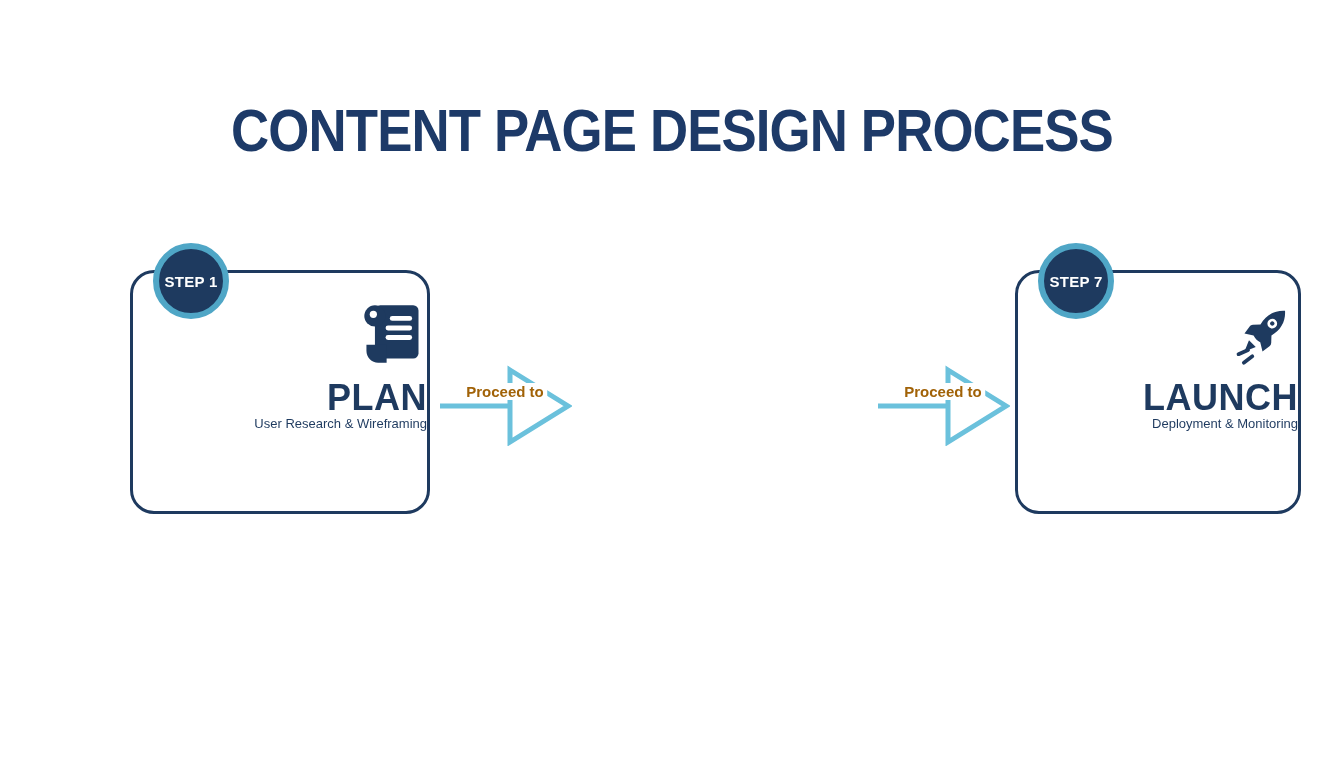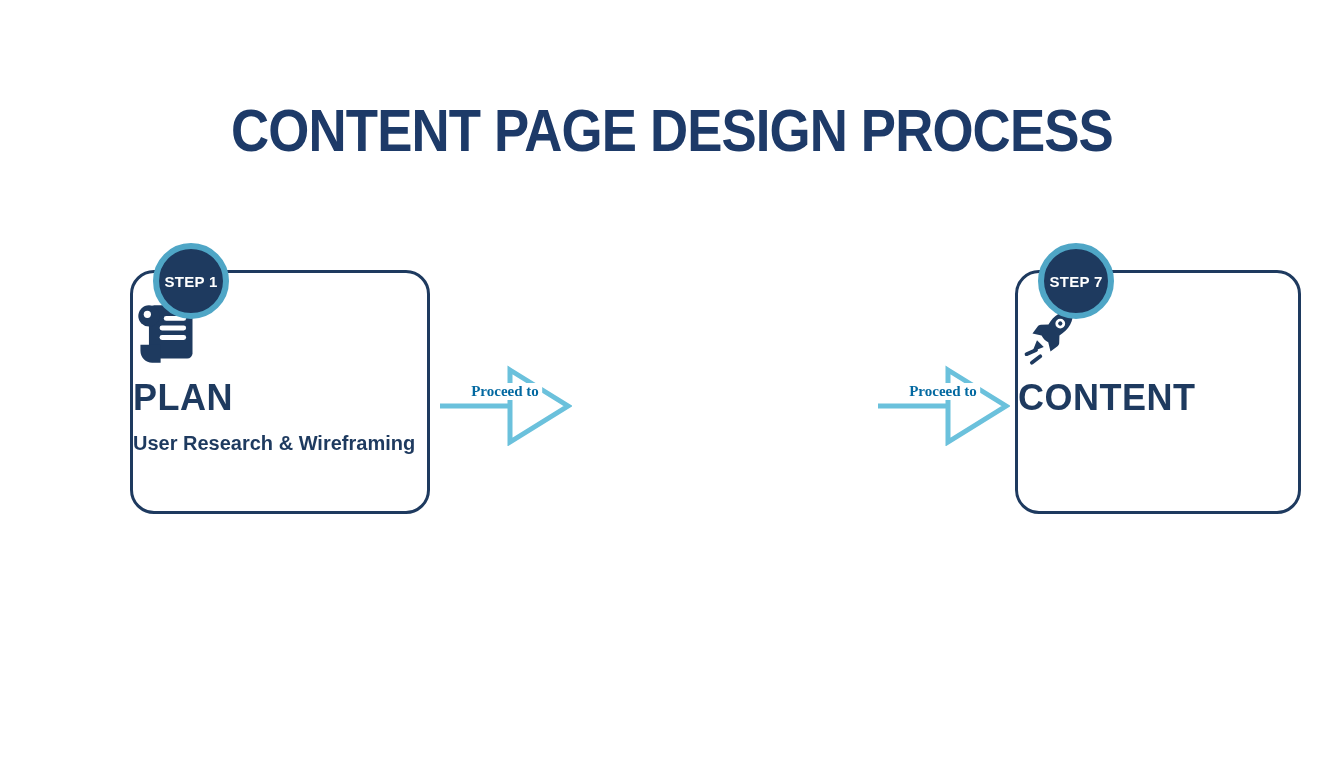--- a/index.html
+++ b/index.html
@@ -9,21 +9,21 @@
   .title{
     position:absolute;top:96px;left:0;width:100%;margin:0;
     text-align:center;font-size:60px;font-weight:bold;color:#1D3A68;
     letter-spacing:-1px;transform:scaleX(0.88);transform-origin:center;
     white-space:nowrap;
   }
 
   .card{
     position:absolute;top:270px;height:244px;box-sizing:border-box;
     border:3px solid #1E3A5F;border-radius:24px;background:#fff;
-    display:flex;flex-direction:column;align-items:flex-start;
+    display:flex;flex-direction:column;align-items:flex-end;
   }
   .card-1{left:88px;width:300px;}
   .card-2{left:543px;width:286px;}
   .card-3{left:973px;width:286px;}
 
   .badge{
     position:absolute;top:-30px;left:20px;width:76px;height:76px;box-sizing:border-box;
     border-radius:50%;background:#1E3A5F;border:6px solid #4FA6C6;
     display:flex;align-items:center;justify-content:center;
     color:#ffffff;font-size:15px;font-weight:bold;letter-spacing:.3px;white-space:nowrap;
@@ -32,32 +32,32 @@
   .icon-wrap{margin-top:27px;width:68px;height:68px;display:flex;align-items:center;justify-content:center;}
   .icon-wrap svg{width:100%;height:100%;display:block;}
 
   .code-box{
     width:62px;height:62px;background:#1E3A5F;border-radius:12px;color:#ffffff;
     display:flex;align-items:center;justify-content:center;
     font-size:26px;font-weight:bold;letter-spacing:1px;
   }
 
   .step-name{margin-top:12px;font-size:36px;font-weight:bold;letter-spacing:.5px;line-height:1;}
-  .step-sub{margin-top:16px;font-size:20px;font-weight:700;white-space:nowrap;}
+  .step-sub{font-size:13px;font-weight:400;white-space:nowrap;}
 
   .connector{position:absolute;top:360px;width:134px;height:86px;}
   .connector-1{left:396px;}
   .connector-2{left:834px;}
   .arrow-svg{position:absolute;left:0;top:0;width:134px;height:86px;}
   .arrow-svg line{stroke:#6BC1DC;stroke-width:5;}
   .arrow-svg polygon{fill:#ffffff;stroke:#6BC1DC;stroke-width:5;stroke-linejoin:miter;}
   .connector-label{
     position:absolute;top:23px;left:50%;transform:translateX(-50%);
     background:#ffffff;padding:0 3px;font-size:15px;font-weight:bold;
-    color:#0369a1;white-space:nowrap;z-index:2;font-family:Liberation Serif, serif;
+    color:#a16207;white-space:nowrap;z-index:2;
   }
 </style>
 </head>
 <body>
 
 <div class="canvas">
 
   <h1 class="title">CONTENT PAGE DESIGN PROCESS</h1>
 
   <section class="card card-1">
@@ -108,16 +108,17 @@
       <svg viewBox="0 0 64 64" aria-hidden="true">
         <g transform="rotate(45 32 30)">
           <path fill="#1E3A5F" d="M32 2c7.2 6.4 10 15 7.3 25.4l4.9 5.2c.8.9 1.2 2.1 1 3.3L44 44l-7.6-4.6c-2.9 1-6 1-8.9 0L20 44l-1.2-8.1c-.2-1.2.2-2.4 1-3.3l4.9-5.2C22 17 24.8 8.4 32 2z"></path>
           <circle cx="32" cy="19" r="4.6" fill="#ffffff"></circle>
           <circle cx="32" cy="19" r="2" fill="#1E3A5F"></circle>
           <path fill="#1E3A5F" d="M27.5 45.5h9L32 56z"></path>
         </g>
         <path d="M8 51l9-4M13 59l8-6" stroke="#1E3A5F" stroke-width="3.5" stroke-linecap="round" fill="none"></path>
       </svg>
     </div>
-    <div class="step-name">CONTENT</div>
+    <div class="step-name">LAUNCH</div>
+    <div class="step-sub">Deployment &amp; Monitoring</div>
   </section>
 
 </div>
 
 </body></html>

